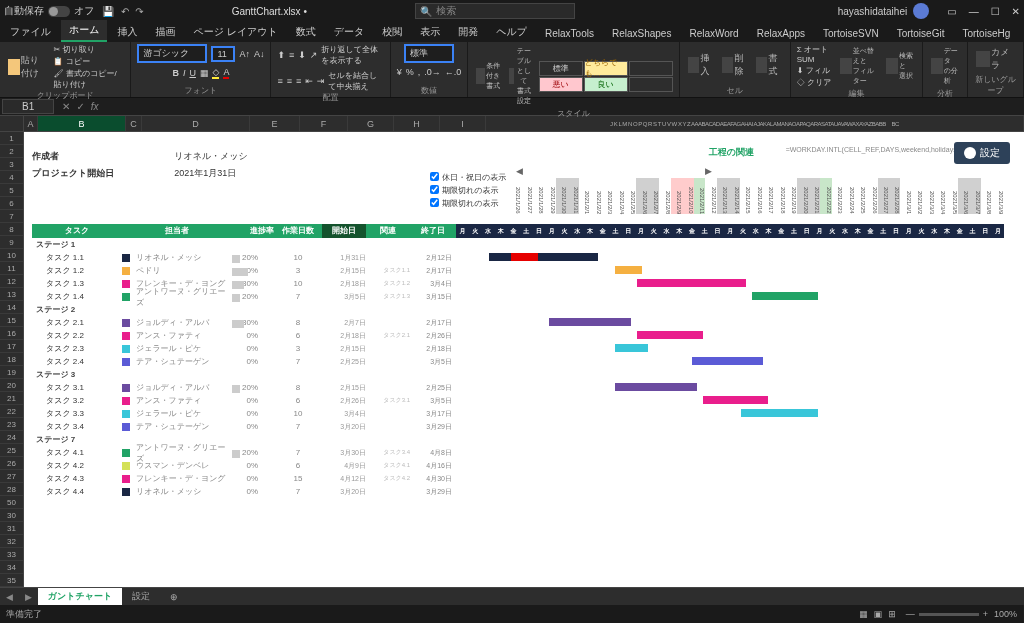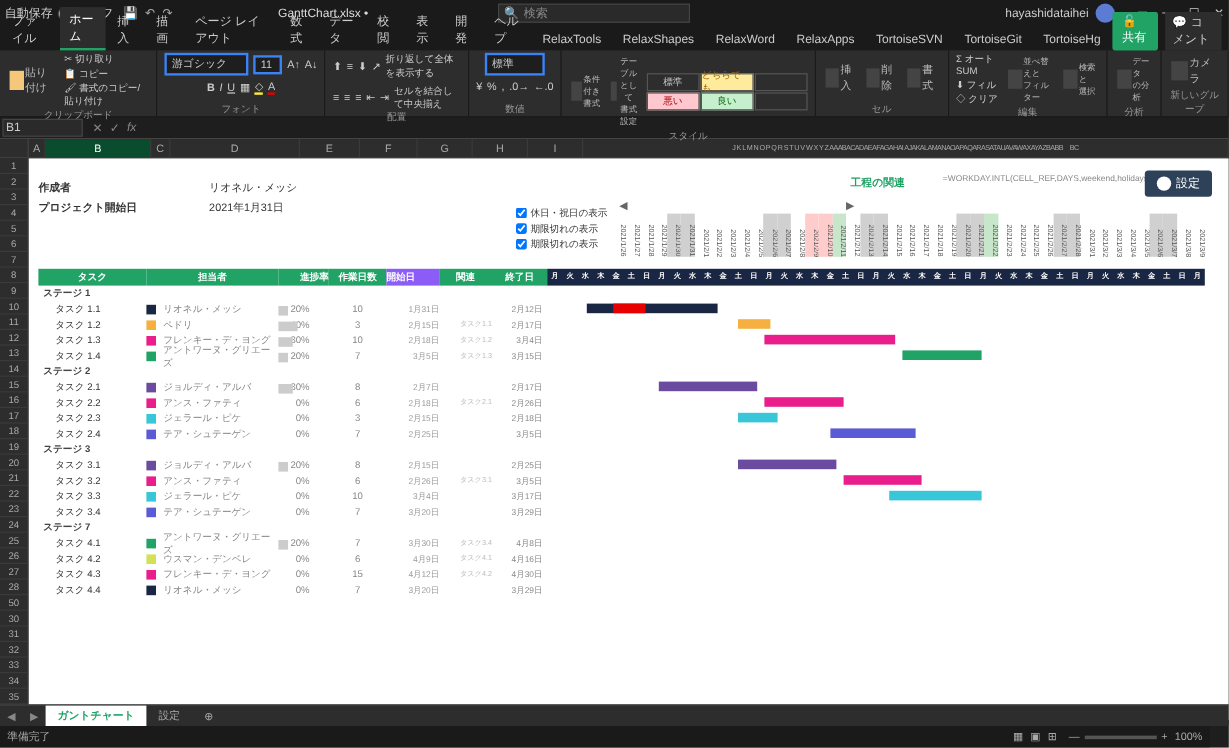--- a/index.html
+++ b/index.html
@@ -26,73 +26,73 @@
 .group .body{display:flex;gap:4px;align-items:center;flex:1}
 .group .label{text-align:center;font-size:8px;color:#999}
 .btn{padding:2px;color:#bbb;font-size:9px;display:flex;align-items:center;gap:1px}
 .btn .ico{width:16px;height:16px;background:#444}
 .fontctl{display:flex;flex-direction:column;gap:2px;font-size:9px}
 .fontctl .row{display:flex;gap:4px;align-items:center}
 .dd{background:#1e1e1e;border:2px solid #3b82f6;padding:1px 4px;color:#ccc}
 .stylecell{width:44px;height:15px;border:1px solid #555;font-size:8px;display:flex;align-items:center;justify-content:center}
 .stylegrid{display:grid;grid-template-columns:repeat(3,44px);gap:1px}
 .formulabar{height:18px;background:#1e1e1e;border-bottom:1px solid #444;display:flex;align-items:center;font-size:10px}
-.namebox{width:67px;border:1px solid #444;padding:1px 2px;background:#2a2a2a;margin:1px 2px}
+.namebox{width:52px;border:1px solid #444;padding:1px 19px;background:#2a2a2a;margin:1px 2px}
 .fx{color:#888;padding:0 6px;display:flex;gap:6px}
 .colhdr{height:16px;background:#2d2d2d;display:flex;border-bottom:1px solid #444;font-size:9px;color:#aaa}
 .colhdr .sel{width:24px;border-right:1px solid #444}
 .colhdr .c{border-right:1px solid #3a3a3a;text-align:center;line-height:16px}
 .sheet{position:relative;height:468px;display:flex;background:#2d2d2d}
 .rowhdr{width:24px;background:#2d2d2d;border-right:1px solid #444;font-size:8px;color:#aaa;text-align:center}
 .rowhdr div{height:13px;line-height:13px;border-bottom:1px solid #3a3a3a}
 .canvas{flex:1;position:relative;background:#fff;overflow:hidden}
 .page{position:absolute;left:8px;top:6px;right:10px;bottom:10px;background:#fff;color:#333}
 .title{font-size:14px;font-weight:bold;padding:4px 0 2px}
 .meta{display:flex;gap:60px;font-size:9px;margin-top:12px}
 .meta .col{display:flex;flex-direction:column;gap:4px}
 .procheader{position:absolute;right:260px;top:8px;font-size:9px;color:#21a366;font-weight:bold}
 .formula{position:absolute;right:55px;top:8px;font-size:7px;color:#888}
 .settingsbtn{position:absolute;right:4px;top:4px;background:#2d4159;color:#fff;padding:4px 10px;border-radius:3px;font-size:10px;display:flex;align-items:center;gap:4px}
 .settingsbtn .gear{width:12px;height:12px;background:#fff;border-radius:50%}
 .checks{position:absolute;left:398px;top:34px;font-size:8px;display:flex;flex-direction:column;gap:2px}
-.checks label{display:flex;align-items:center;gap:3px}
+.checks label{display:flex;align-items:flex-start;gap:3px}
 .checks input{width:9px;height:9px}
 .dater{position:absolute;left:478px;top:28px;right:10px;height:56px}
 .dater .nav{position:absolute;left:6px;top:0;font-size:9px;color:#666}
 .dater .nav.r{left:auto;right:292px}
 .dater .dates{position:absolute;left:0;right:0;top:12px;display:flex}
 .dater .dcol{flex:1;font-size:6px;writing-mode:vertical-rl;text-align:right;height:36px;padding-top:2px;color:#555}
 .dater .wk{background:#d0d0d0}
 .dater .today{background:#ffcccc}
 .dater .hol{background:#c8e6c9}
 .thead{position:absolute;left:0;top:86px;right:10px;height:14px;display:flex;font-size:8px;color:#fff;font-weight:bold}
 .thead .h1{width:90px;background:#21a366;text-align:center;line-height:14px}
 .thead .h2{width:110px;background:#21a366;text-align:center;line-height:14px}
 .thead .h3{width:42px;background:#21a366;text-align:right;line-height:14px}
 .thead .h4{width:48px;background:#21a366;text-align:center;line-height:14px}
-.thead .h5{width:44px;background:#8b5cf6;line-height:14px}
+.thead .h5{width:44px;background:#14532d;text-align:center;line-height:14px}
 .thead .h6{width:44px;background:#21a366;text-align:center;line-height:14px}
 .thead .h7{width:46px;background:#21a366;text-align:center;line-height:14px}
 .thead .gcols{flex:1;background:#1a2744;color:#fff;display:flex;font-size:6px}
 .thead .gcols span{flex:1;text-align:center;line-height:14px}
 .tbody{position:absolute;left:0;top:100px;right:10px;font-size:8px}
 .trow{height:13px;display:flex;align-items:center}
 .trow.stage{font-weight:bold;color:#444}
 .trow .c1{width:90px;padding-left:14px}
 .trow .cbox{width:8px;height:8px;margin-right:6px}
 .trow .c2{width:110px;color:#888;display:flex;align-items:center}
 .trow .c3{width:42px;text-align:right;padding-right:16px;color:#888;position:relative}
 .trow .pbar{position:absolute;left:0;top:2px;height:8px;background:#ccc}
 .trow .c4{width:48px;text-align:center;color:#888}
 .trow .c5{width:44px;text-align:right;color:#999;font-size:7px}
 .trow .c6{width:44px;text-align:right;color:#bbb;font-size:6px}
 .trow .c7{width:46px;text-align:right;color:#888;font-size:7px;padding-right:4px}
 .trow .gantt{flex:1;position:relative;height:13px}
 .bar{position:absolute;height:8px;top:2px}
-.statusbar{position:absolute;bottom:0;left:0;right:16px;height:18px;background:#1a1a1a;display:flex;align-items:center;font-size:9px;color:#aaa;padding:0 6px}
+.statusbar{position:absolute;bottom:0;left:0;right:1px;height:18px;background:#1a1a1a;display:flex;align-items:center;font-size:9px;color:#aaa;padding:0 6px}
 .sheettabs{position:absolute;bottom:18px;left:0;right:0;height:18px;background:#2d2d2d;display:flex;align-items:center;font-size:9px;border-top:1px solid #444}
 .sheettabs .nav{padding:0 6px;color:#888}
 .sheettabs .st{padding:2px 10px;background:#fff;color:#21a366;font-weight:bold}
 .sheettabs .st2{padding:2px 10px;color:#aaa}
 </style>
 </head>
 <body>
 
 <div class="titlebar">
   <span class="autosave">
@@ -132,24 +132,20 @@
   <span class="tab">表示</span>
   <span class="tab">開発</span>
   <span class="tab">ヘルプ</span>
   <span class="tab">RelaxTools</span>
   <span class="tab">RelaxShapes</span>
   <span class="tab">RelaxWord</span>
   <span class="tab">RelaxApps</span>
   <span class="tab">TortoiseSVN</span>
   <span class="tab">TortoiseGit</span>
   <span class="tab">TortoiseHg</span>
-  <span class="rt">
-    <span class="share">🔓 <span>共有</span></span>
-    <span class="comment">💬 <span>コメント</span></span>
-  </span>
 </div>
 
 <div class="ribbon">
   <div class="group">
     <div class="body">
       <div class="btn">
           <span class="ico" style="background:#f4c77b"></span>
           <span>貼り付け</span>
         </div>
       <div style="display:flex;flex-direction:column;gap:1px;font-size:8px">

